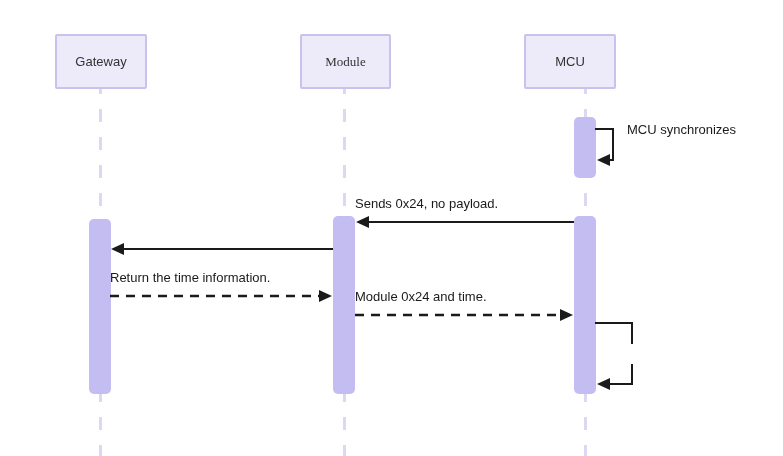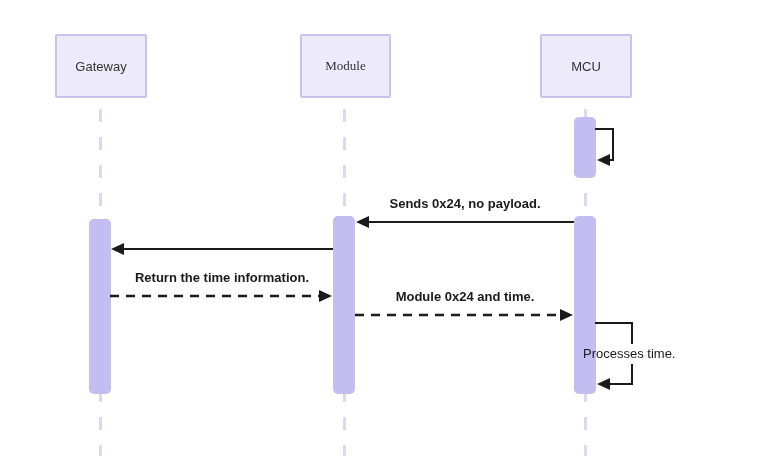--- a/index.html
+++ b/index.html
@@ -10,21 +10,21 @@
     font-family:"Liberation Sans", sans-serif;
     overflow:hidden;
   }
   .lifeline{
     position:absolute;
     width:3px;
     background:repeating-linear-gradient(to bottom,#dcd7f2 0 13px,transparent 13px 28px);
   }
   .actor{
     position:absolute;
-    height:64px;
+    height:55px;
     background:#edebfa;
     border:2px solid #c9c2ec;
     border-radius:2px;
     box-sizing:border-box;
     display:flex;align-items:center;justify-content:center;
     font-size:13px;color:#333333;
   }
   .activation{
     position:absolute;
     width:22px;
@@ -32,39 +32,39 @@
     border-radius:5px;
   }
   .arrows{position:absolute;left:0;top:0;}
   .msg{
     position:absolute;
     font-size:13px;
     color:#1a1a1a;
     line-height:16px;
     white-space:nowrap;
   }
-  .msg.center{text-align:center;font-weight:bold;}
+  .msg.center{text-align:left;}
   .msg.two-line{line-height:15px;}
 </style>
 </head>
 <body>
 
 <div class="canvas">
 
   <div class="lifeline" style="left:99px;top:81px;height:375px;"></div>
   <div class="lifeline" style="left:343px;top:81px;height:375px;"></div>
   <div class="lifeline" style="left:584px;top:81px;height:375px;"></div>
 
   <div class="actor" style="left:55px;top:34px;width:92px;">
     <span>Gateway</span>
   </div>
   <div class="actor" style="left:300px;top:34px;width:91px;font-family:Liberation Serif, serif;">
     <span>Module</span>
   </div>
-  <div class="actor" style="left:540px;top:34px;width:92px;">
+  <div class="actor" style="left:524px;top:34px;width:92px;">
     <span>MCU</span>
   </div>
 
   <div class="activation" style="left:574px;top:117px;height:61px;"></div>
   <div class="activation" style="left:89px;top:219px;height:175px;"></div>
   <div class="activation" style="left:333px;top:216px;height:178px;"></div>
   <div class="activation" style="left:574px;top:216px;height:178px;"></div>
 
   <svg class="arrows" width="783" height="456" viewBox="0 0 783 456">
 
@@ -94,24 +94,24 @@
     </g>
 
     <g>
       <path d="M595,323 H632 V344" fill="none" stroke="#1a1a1a" stroke-width="2"></path>
       <path d="M632,364 V384 H608" fill="none" stroke="#1a1a1a" stroke-width="2"></path>
       <polygon points="597,384 610,378 610,390" fill="#1a1a1a"></polygon>
     </g>
   </svg>
 
   <div class="msg two-line" style="left:627px;top:122px;">
+    <div>MCU synchronizes</div>
   </div>
 
   <div class="msg center" style="left:355px;top:196px;width:220px;">Sends 0x24, no payload.</div>
 
 
   <div class="msg center" style="left:110px;top:270px;width:224px;">Return the time information.</div>
 
   <div class="msg center" style="left:355px;top:289px;width:220px;">Module 0x24 and time.</div>
 
-  <div class="msg" style="left:583px;top:346px;">Processes time.</div>
 
 </div>
 
 </body></html>

